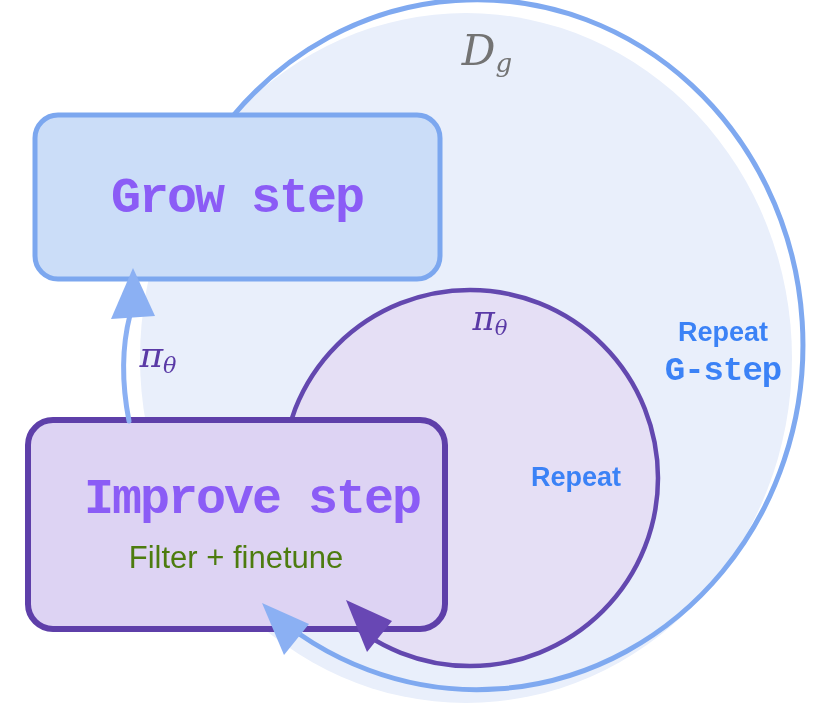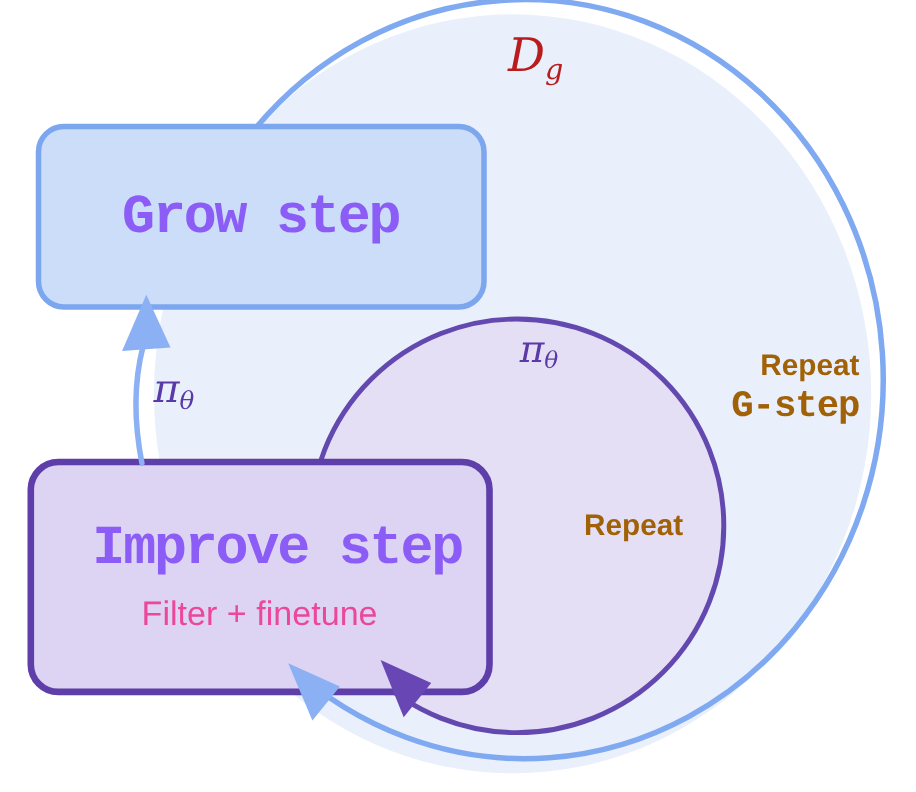--- a/index.html
+++ b/index.html
@@ -17,33 +17,33 @@
     font-family:"Liberation Mono","DejaVu Sans Mono",monospace;
     font-weight:700;
     font-size:50px;
     letter-spacing:-2px;
     color:#8b5cf6;
   }
   .box-sub{
     font-family:"Liberation Sans",sans-serif;
     font-weight:500;
     font-size:31px;
-    color:#ec4899;
+    color:#4d7c0f;
   }
   .math{
     font-family:"DejaVu Serif","Liberation Serif",serif;
     font-style:italic;
   }
   .math .sub{font-size:0.62em;vertical-align:-0.28em;}
-  .dg{font-size:42px;color:#b91c1c;}
+  .dg{font-size:42px;color:#737373;}
   .pi{font-size:36px;color:#5a3aa6;}
   .pi-small{font-size:34px;color:#5a3aa6;}
   .repeat{
-    text-align:right;
-    color:#a16207;
+    text-align:center;
+    color:#3b82f6;
   }
   .repeat .r-line1{
     font-family:"Liberation Sans",sans-serif;
     font-weight:700;
     font-size:27px;
     line-height:40px;
   }
   .repeat .r-line2{
     font-family:"Liberation Mono","DejaVu Sans Mono",monospace;
     font-weight:700;

